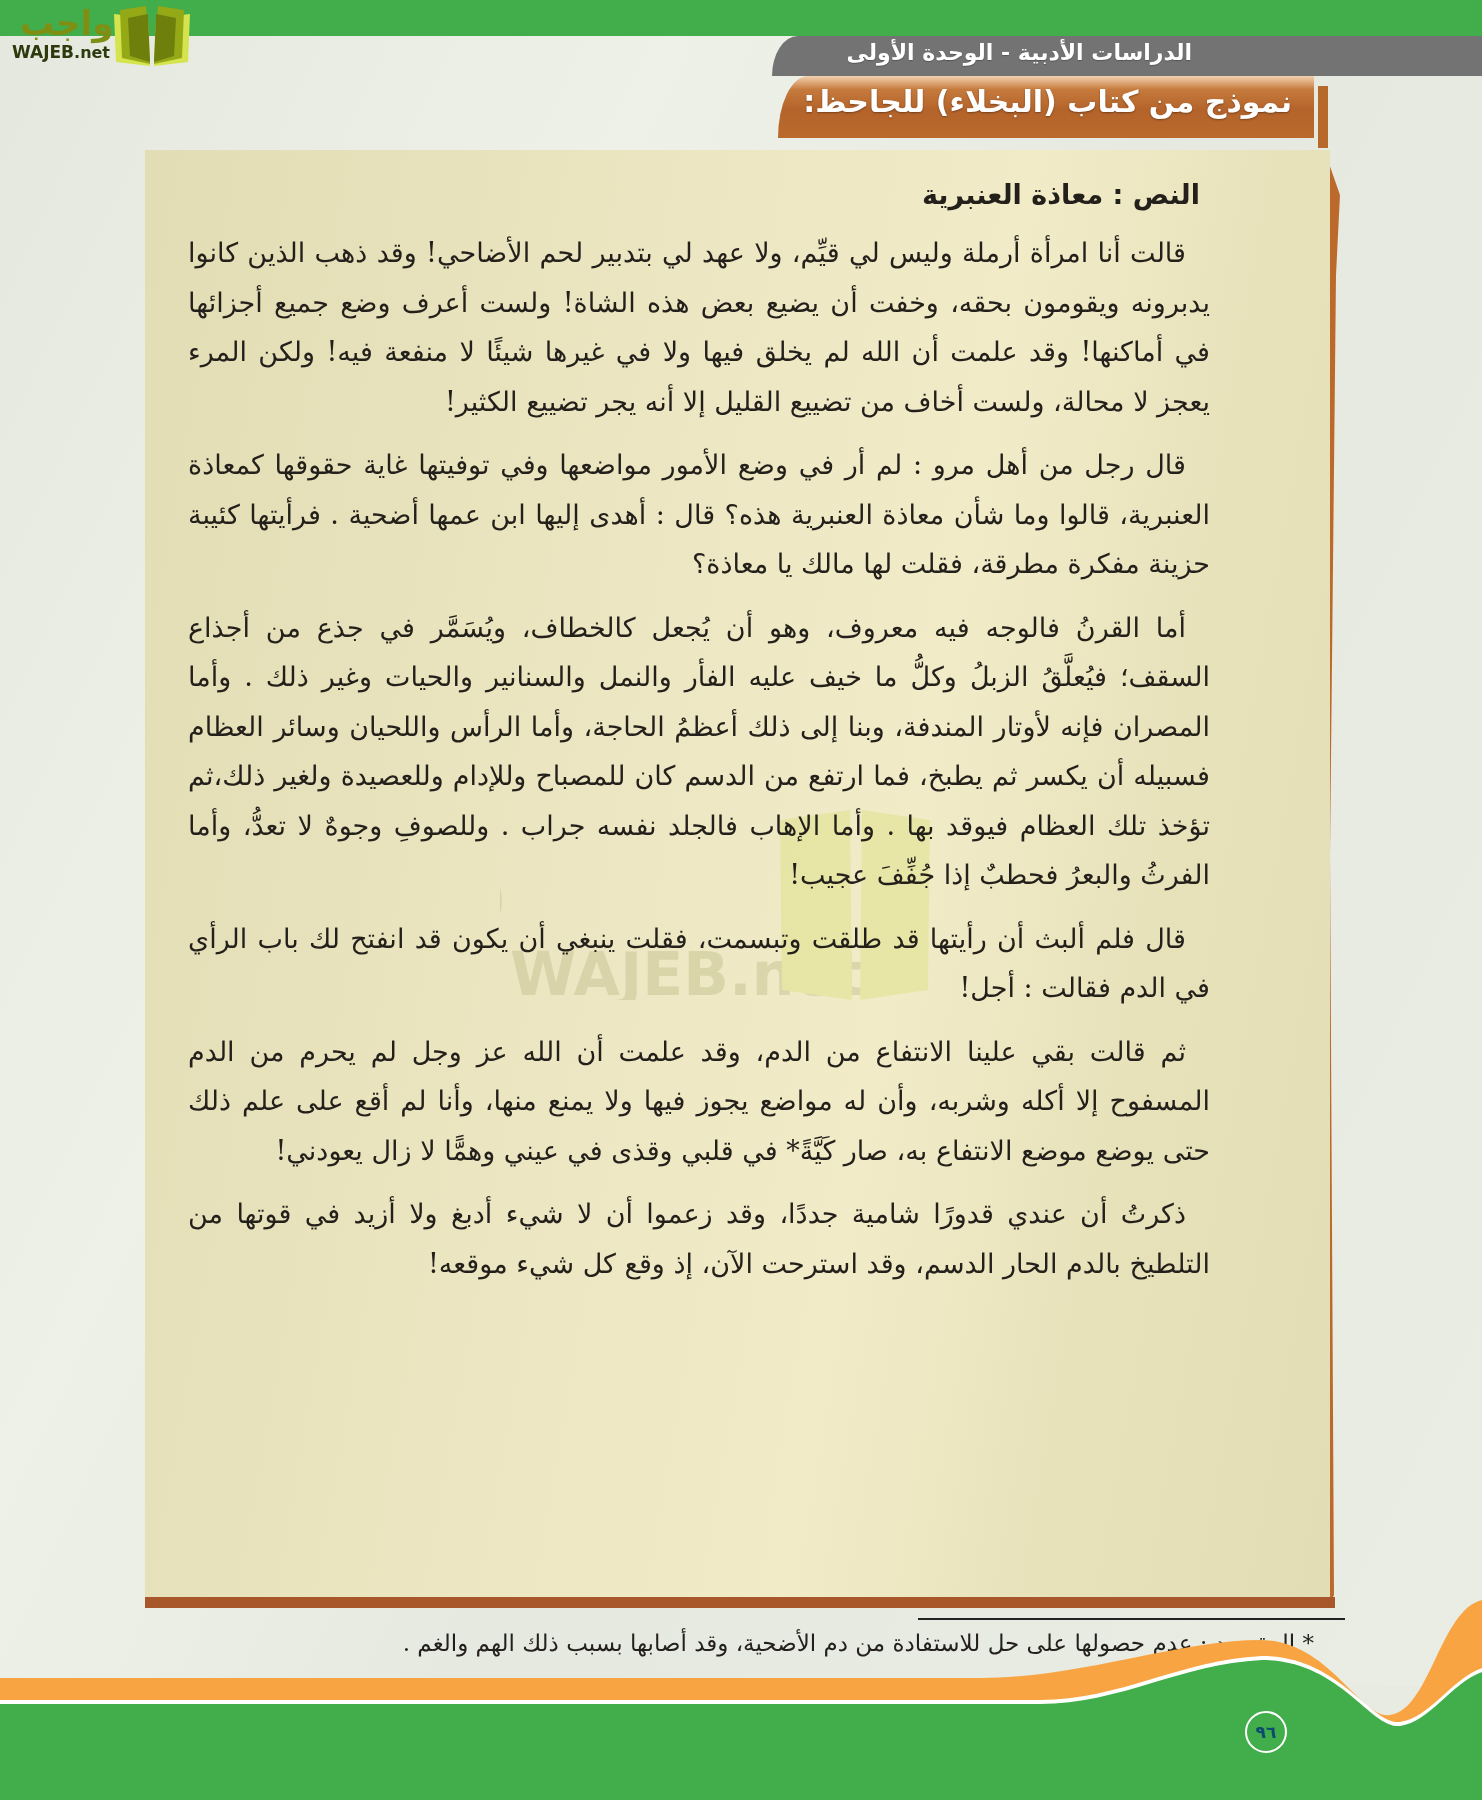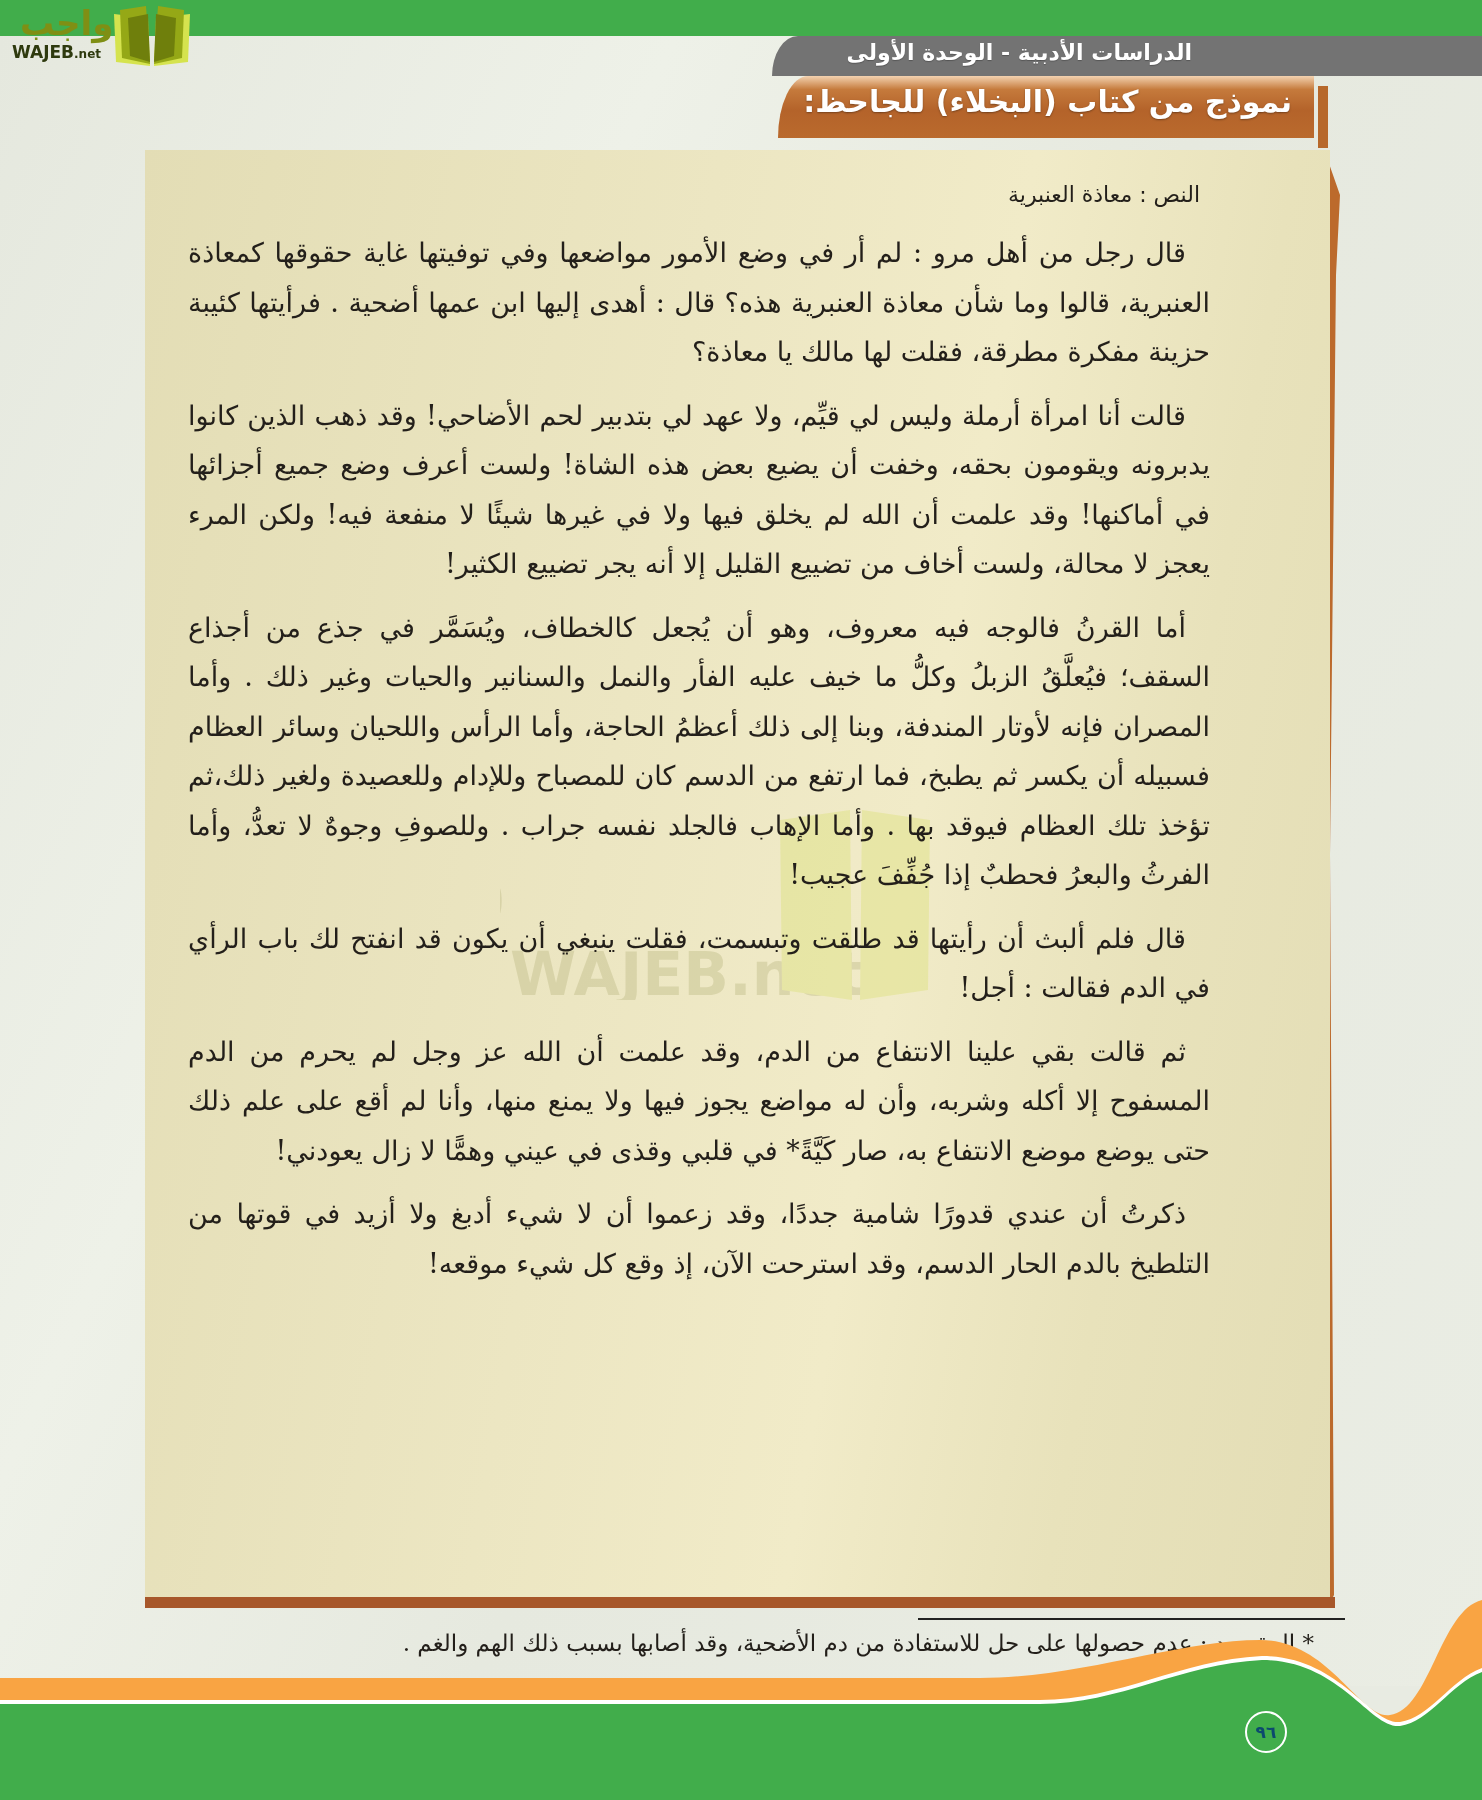--- a/index.html
+++ b/index.html
@@ -10,21 +10,21 @@
   }
   .top-band { position: absolute; left: 0; top: 0; width: 1482px; height: 36px; background: #41ad4b; }
   .bg-sheen { position: absolute; left: 0; top: 36px; width: 1482px; height: 1650px;
     background: linear-gradient(115deg, #e5e8de 0%, #eef1e8 30%, #e6e9df 55%, #eaede4 100%); }
 
   .logo { position: absolute; left: 8px; top: 4px; width: 180px; height: 62px; }
   .logo-ar { position: absolute; left: 12px; top: 0px; font-family: "DejaVu Sans", sans-serif; font-weight: bold;
     font-size: 34px; color: #7f8f14; direction: rtl; line-height: 38px; }
   .logo-en { position: absolute; left: 4px; top: 38px; font-family: "DejaVu Sans", sans-serif; font-weight: bold;
     font-size: 17px; color: #2e3a0e; letter-spacing: 0px; }
-  .logo-en small { font-size: 12px; }
+  .logo-en small { font-size: 16px; }
   .logo-book { position: absolute; left: 100px; top: 0; }
 
   .unit-band { position: absolute; left: 772px; top: 36px; width: 710px; height: 40px; background: #737373;
     border-top-left-radius: 26px 40px; }
   .unit-band-text { position: absolute; right: 290px; top: 4px; font-family: "DejaVu Sans", sans-serif; font-weight: bold;
     font-size: 22px; color: #ffffff; direction: rtl; white-space: nowrap; text-shadow: 0 1px 1px rgba(0,0,0,.25); }
 
   .title-bar { position: absolute; left: 778px; top: 76px; width: 536px; height: 62px;
     background: linear-gradient(180deg, #f3d2b0 0%, #c57a3c 22%, #b4632a 55%, #ba6a2d 100%);
     border-top-left-radius: 30px 62px; }
@@ -34,21 +34,21 @@
 
   .panel-curl { position: absolute; left: 1300px; top: 155px; width: 42px; height: 1455px; }
   .panel { position: absolute; left: 145px; top: 150px; width: 1185px; height: 1447px;
     background: linear-gradient(100deg, #e3ddb5 0%, #ece6c2 40%, #f1ebc8 62%, #e8e2bb 80%, #e3ddb5 100%); }
   .panel-bottom { position: absolute; left: 145px; top: 1597px; width: 1190px; height: 11px; background: #a7572a; }
 
   .watermark { position: absolute; left: 500px; top: 800px; opacity: .35; pointer-events: none; }
 
   .content { position: absolute; left: 188px; top: 172px; width: 1022px; direction: rtl; text-align: justify;
     color: #231f1a; font-size: 27px; line-height: 49.5px; }
-  .heading { font-family: "DejaVu Sans", sans-serif; font-weight: normal; font-size: 22px; margin: 0 0 10px 0; line-height: 46px; padding-right: 10px; }
+  .heading { font-family: "DejaVu Sans", sans-serif; font-weight: bold; font-size: 27px; margin: 0 0 10px 0; line-height: 46px; padding-right: 10px; }
   .para { margin: 0 0 14px 0; text-indent: 24px; }
 
   .foot-rule { position: absolute; left: 918px; top: 1618px; width: 427px; height: 2px; background: #222; }
   .footnote { position: absolute; right: 168px; top: 1630px; direction: rtl; font-size: 23px; color: #231f1a; white-space: nowrap; }
 
   .bottom-svg { position: absolute; left: 0; top: 1600px; }
   .page-num { position: absolute; left: 1245px; top: 1711px; width: 38px; height: 38px; border: 2px solid #ffffff; border-radius: 50%;
     font-family: "DejaVu Sans", sans-serif; font-weight: bold; font-size: 17px; color: #0c4a6e; text-align: center; line-height: 38px; }
 </style>
 </head>
@@ -87,22 +87,22 @@
 
 <svg class="watermark" width="460" height="200" viewBox="0 0 460 200">
   <text x="10" y="110" font-family="DejaVu Sans, sans-serif" font-weight="bold" font-size="110" fill="#b5b27a" direction="rtl">واجب</text>
   <text x="10" y="195" font-family="DejaVu Sans, sans-serif" font-weight="bold" font-size="60" fill="#b5b27a">WAJEB.net</text>
   <path d="M280 20 L350 10 L352 200 L282 190 Z" fill="#d8df6a"></path>
   <path d="M430 20 L362 10 L360 200 L428 190 Z" fill="#d8df6a"></path>
 </svg>
 
 <div class="content">
   <div class="heading">النص : معاذة العنبرية</div>
+  <p class="para">قالت أنا امرأة أرملة وليس لي قيِّم، ولا عهد لي بتدبير لحم الأضاحي! وقد ذهب الذين كانوا يدبرونه ويقومون بحقه، وخفت أن يضيع بعض هذه الشاة! ولست أعرف وضع جميع أجزائها في أماكنها! وقد علمت أن الله لم يخلق فيها ولا في غيرها شيئًا لا منفعة فيه! ولكن المرء يعجز لا محالة، ولست أخاف من تضييع القليل إلا أنه يجر تضييع الكثير!</p>
   <p class="para">قال رجل من أهل مرو : لم أر في وضع الأمور مواضعها وفي توفيتها غاية حقوقها كمعاذة العنبرية، قالوا وما شأن معاذة العنبرية هذه؟ قال : أهدى إليها ابن عمها أضحية . فرأيتها كئيبة حزينة مفكرة مطرقة، فقلت لها مالك يا معاذة؟</p>
-  <p class="para">قالت أنا امرأة أرملة وليس لي قيِّم، ولا عهد لي بتدبير لحم الأضاحي! وقد ذهب الذين كانوا يدبرونه ويقومون بحقه، وخفت أن يضيع بعض هذه الشاة! ولست أعرف وضع جميع أجزائها في أماكنها! وقد علمت أن الله لم يخلق فيها ولا في غيرها شيئًا لا منفعة فيه! ولكن المرء يعجز لا محالة، ولست أخاف من تضييع القليل إلا أنه يجر تضييع الكثير!</p>
   <p class="para">أما القرنُ فالوجه فيه معروف، وهو أن يُجعل كالخطاف، ويُسَمَّر في جذع من أجذاع السقف؛ فيُعلَّقُ الزبلُ وكلُّ ما خيف عليه الفأر والنمل والسنانير والحيات وغير ذلك . وأما المصران فإنه لأوتار المندفة، وبنا إلى ذلك أعظمُ الحاجة، وأما الرأس واللحيان وسائر العظام فسبيله أن يكسر ثم يطبخ، فما ارتفع من الدسم كان للمصباح وللإدام وللعصيدة ولغير ذلك،ثم تؤخذ تلك العظام فيوقد بها . وأما الإهاب فالجلد نفسه جراب . وللصوفِ وجوهٌ لا تعدُّ، وأما الفرثُ والبعرُ فحطبٌ إذا جُفِّفَ عجيب!</p>
   <p class="para">قال فلم ألبث أن رأيتها قد طلقت وتبسمت، فقلت ينبغي أن يكون قد انفتح لك باب الرأي في الدم فقالت : أجل!</p>
   <p class="para">ثم قالت بقي علينا الانتفاع من الدم، وقد علمت أن الله عز وجل لم يحرم من الدم المسفوح إلا أكله وشربه، وأن له مواضع يجوز فيها ولا يمنع منها، وأنا لم أقع على علم ذلك حتى يوضع موضع الانتفاع به، صار كَيَّةً* في قلبي وقذى في عيني وهمًّا لا زال يعودني!</p>
   <p class="para">ذكرتُ أن عندي قدورًا شامية جددًا، وقد زعموا أن لا شيء أدبغ ولا أزيد في قوتها من التلطيخ بالدم الحار الدسم، وقد استرحت الآن، إذ وقع كل شيء موقعه!</p>
 </div>
 
 <div class="foot-rule"></div>
 <div class="footnote">* المقصود : عدم حصولها على حل للاستفادة من دم الأضحية، وقد أصابها بسبب ذلك الهم والغم .</div>
 
 <svg class="bottom-svg" width="1482" height="200" viewBox="0 0 1482 200">

